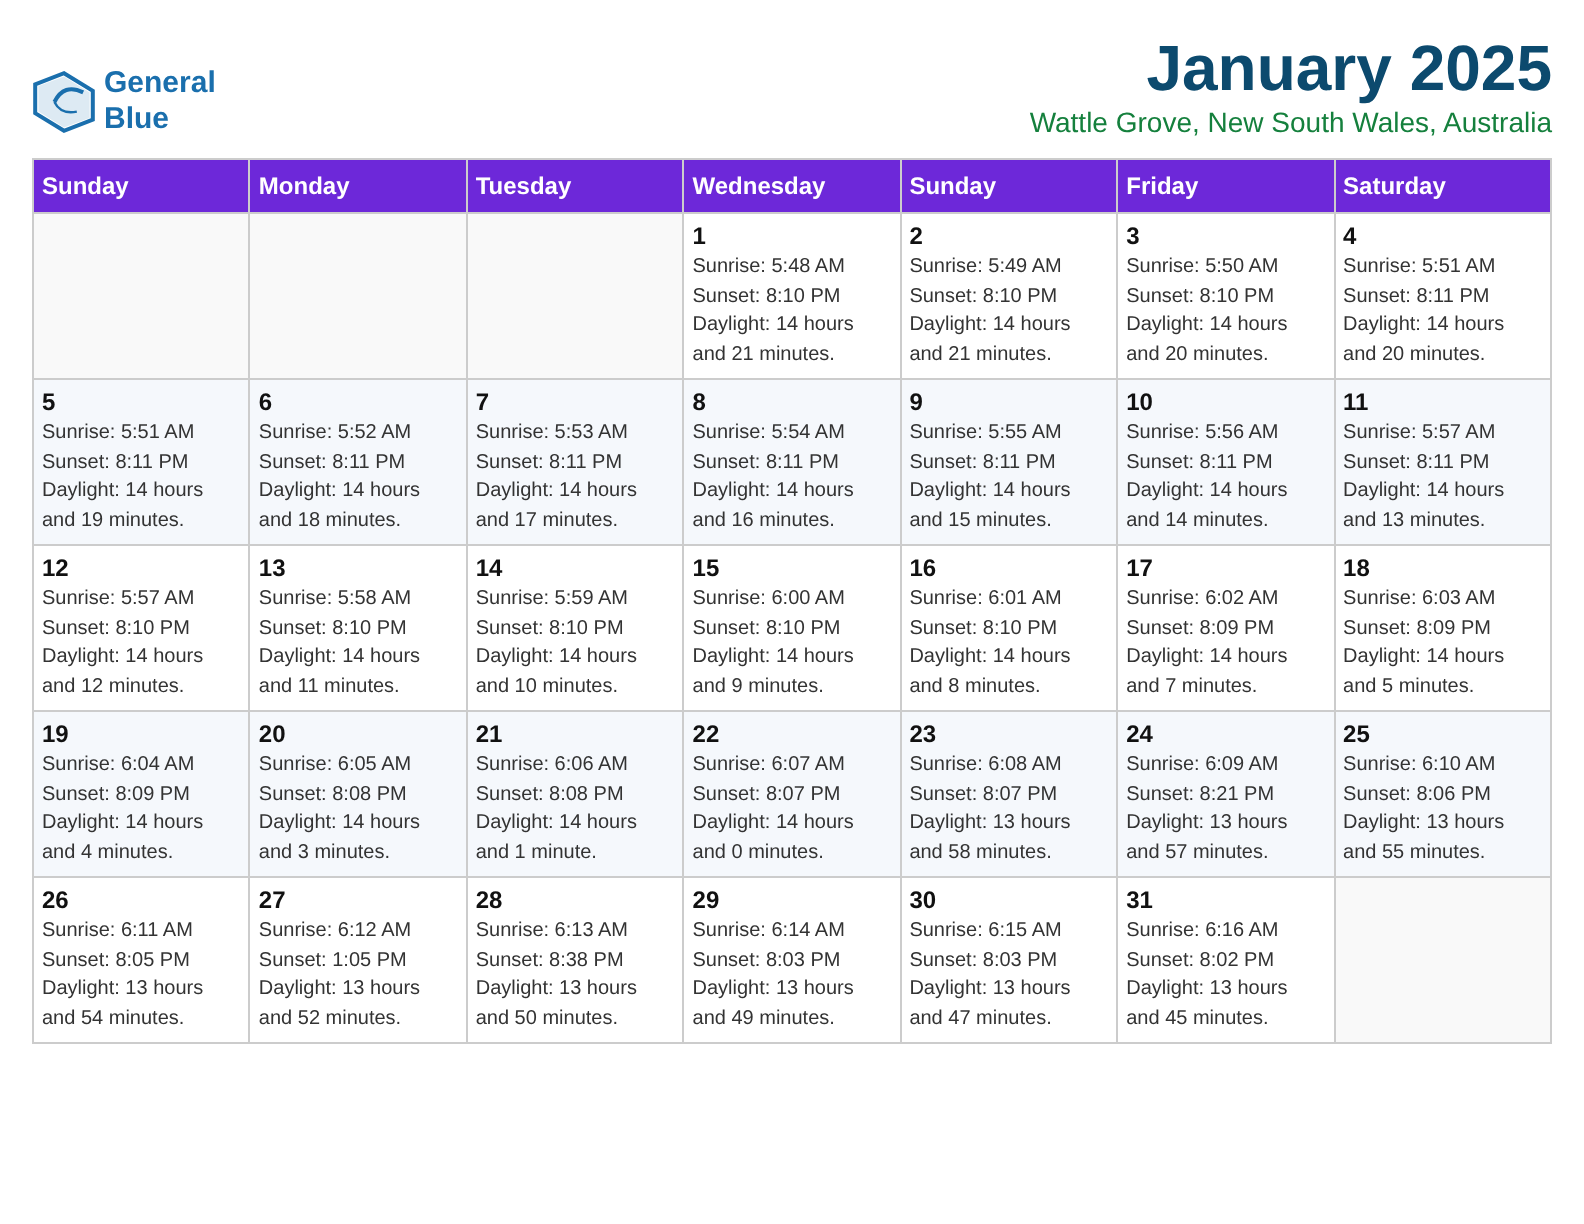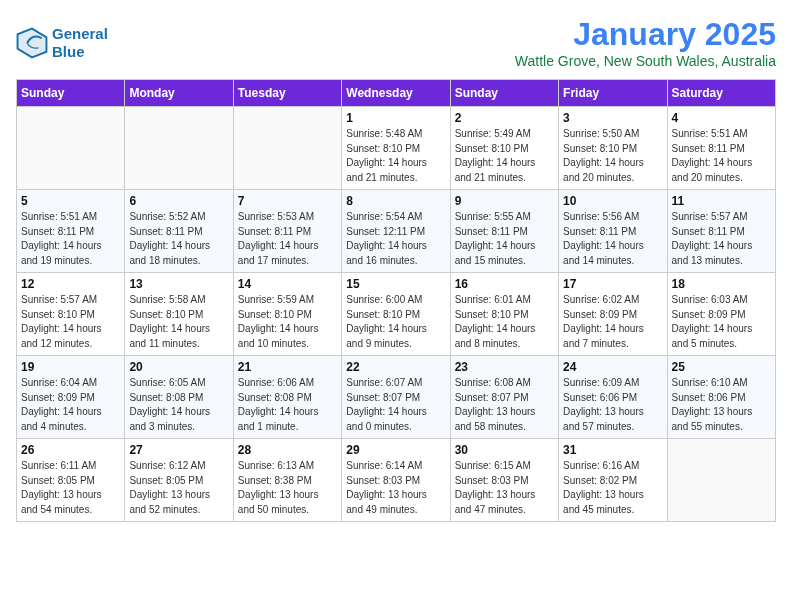--- a/index.html
+++ b/index.html
@@ -6,21 +6,21 @@
     body {
       font-family: Arial, sans-serif;
       background: #fff;
       width: 792px;
       min-height: 612px;
       padding: 16px;
     }
     .header {
       display: flex;
       justify-content: space-between;
-      align-items: center;
+      align-items: flex-end;
       margin-bottom: 10px;
       gap: 20px;
     }
     .logo {
       display: flex;
       align-items: center;
       gap: 4px;
     }
     .logo-text {
       font-size: 15px;
@@ -31,21 +31,21 @@
     .logo-icon {
       width: 32px;
       height: 32px;
     }
     .title-block {
       text-align: right;
     }
     .month-year {
       font-size: 32px;
       font-weight: bold;
-      color: #3b82f6;
+      color: #0c4a6e;
     }
     .location {
       font-size: 14px;
       color: #15803d;
     }
     .calendar {
       width: 100%;
       border-collapse: collapse;
       font-size: 10.5px;
     }
@@ -169,21 +169,21 @@
         <td>
           <div class="day-num">7</div>
           <div class="day-info" style="white-space: pre-line;">Sunrise: 5:53 AM
 Sunset: 8:11 PM
 Daylight: 14 hours
 and 17 minutes.</div>
         </td>
         <td>
           <div class="day-num">8</div>
           <div class="day-info" style="white-space: pre-line;">Sunrise: 5:54 AM
-Sunset: 12:11 PM
+Sunset: 8:11 PM
 Daylight: 14 hours
 and 16 minutes.</div>
         </td>
         <td>
           <div class="day-num">9</div>
           <div class="day-info" style="white-space: pre-line;">Sunrise: 5:55 AM
 Sunset: 8:11 PM
 Daylight: 14 hours
 and 15 minutes.</div>
         </td>
@@ -285,21 +285,21 @@
         <td>
           <div class="day-num">23</div>
           <div class="day-info" style="white-space: pre-line;">Sunrise: 6:08 AM
 Sunset: 8:07 PM
 Daylight: 13 hours
 and 58 minutes.</div>
         </td>
         <td>
           <div class="day-num">24</div>
           <div class="day-info" style="white-space: pre-line;">Sunrise: 6:09 AM
-Sunset: 6:06 PM
+Sunset: 8:21 PM
 Daylight: 13 hours
 and 57 minutes.</div>
         </td>
         <td>
           <div class="day-num">25</div>
           <div class="day-info" style="white-space: pre-line;">Sunrise: 6:10 AM
 Sunset: 8:06 PM
 Daylight: 13 hours
 and 55 minutes.</div>
         </td>
@@ -308,21 +308,21 @@
         <td>
           <div class="day-num">26</div>
           <div class="day-info" style="white-space: pre-line;">Sunrise: 6:11 AM
 Sunset: 8:05 PM
 Daylight: 13 hours
 and 54 minutes.</div>
         </td>
         <td>
           <div class="day-num">27</div>
           <div class="day-info" style="white-space: pre-line;">Sunrise: 6:12 AM
-Sunset: 8:05 PM
+Sunset: 1:05 PM
 Daylight: 13 hours
 and 52 minutes.</div>
         </td>
         <td>
           <div class="day-num">28</div>
           <div class="day-info" style="white-space: pre-line;">Sunrise: 6:13 AM
 Sunset: 8:38 PM
 Daylight: 13 hours
 and 50 minutes.</div>
         </td>

